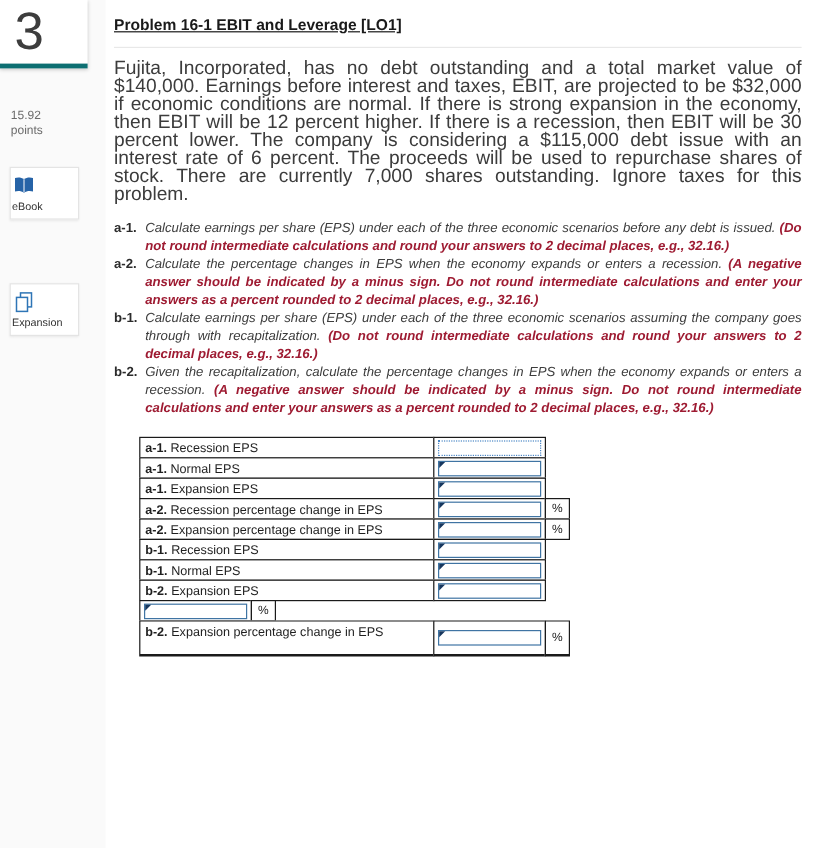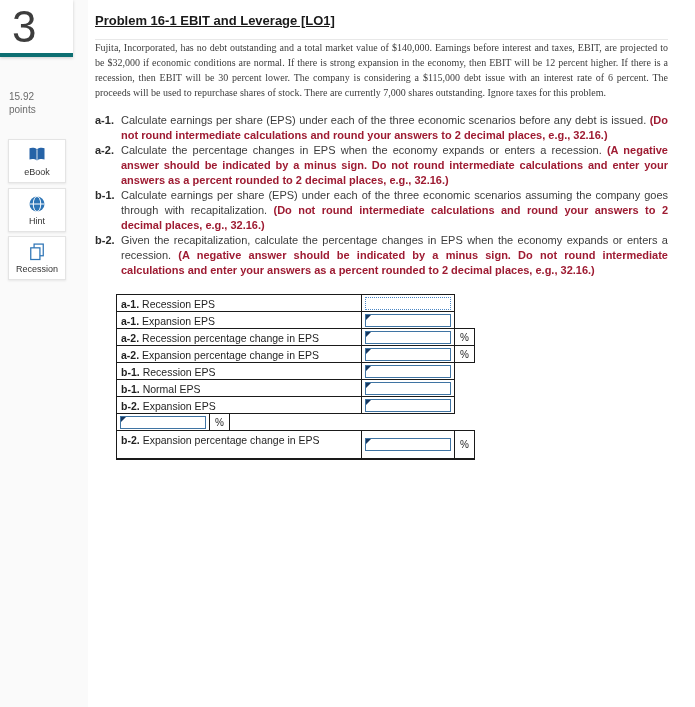--- a/index.html
+++ b/index.html
@@ -19,40 +19,40 @@
     background:#ffffff; border-bottom:4px solid #0d6f72;
     box-shadow:0 1px 3px rgba(0,0,0,.18);
     display:flex; align-items:center; padding-left:12px;
     font-size:44px; color:#3d3d3d; line-height:1;
   }
   .points { position:absolute; left:9px; top:90px; font-size:10px; color:#6b6b6b; line-height:13px; }
   .toolcard {
     position:absolute; left:8px; width:58px; height:44px;
     background:#ffffff; border:1px solid #e4e4e4;
     box-shadow:0 1px 2px rgba(0,0,0,.08);
-    display:flex; flex-direction:column; align-items:center; justify-content:center;
+    display:flex; flex-direction:column; align-items:flex-start; justify-content:center;
     padding:3px 1px; cursor:pointer;
   }
   .toollabel { font-size:9px; color:#333333; margin-top:2px; white-space:nowrap; }
   .toolicon { display:block; height:20px; }
 
   
   .content { position:absolute; left:95px; top:0; width:573px; }
   .title {
     font-size:13px; font-weight:bold; color:#1a1a1a;
     padding:13px 0 11px 0; border-bottom:1px solid #e8e8e8;text-decoration:underline;
   }
   .body-text {
-    font-size:10px; line-height:15px;
-    color:#3c3c3c; text-align:justify;font-family:Liberation Serif, serif;
+    margin-top:10px; font-size:16px; line-height:15px;
+    color:#3c3c3c; text-align:justify;
   }
   .instr { margin-top:13px; }
   .instr-item { display:flex; font-size:11px; line-height:15px; color:#3c3c3c; }
   .instr-label { flex:0 0 26px; font-weight:bold; color:#2b2b2b; }
-  .instr-text { flex:1; text-align:justify; }
+  .instr-text { flex:1; text-align:justify;font-style:italic; }
   .note { color:#9e1b32; font-weight:bold; }
 
   
   .atable { display:inline-block; margin-top:16px; }
   .trow { display:flex; margin-top:-1px;padding-left:21px; }
   .trow:first-child { margin-top:0; }
   .tcell { border:1px solid #1a1a1a; height:18px; background:#ffffff; }
   .tcell + .tcell { margin-left:-1px; }
   .trow:last-child .tcell { border-bottom-width:2px; height:30px; }
   .tcell-label {
@@ -93,39 +93,29 @@
     <div class="toolcard" style="top:139px">
       <span class="toolicon">
         <svg width="20" height="20" viewBox="0 0 24 24">
           <path fill="#2663a7" d="M12 5 C9.5 3.2, 5.5 3, 3 4 v13.5 c2.5-1 6.5-0.8 9 1.2 c2.5-2 6.5-2.2 9-1.2 V4 c-2.5-1-6.5-0.8-9 1 z"></path>
           <path stroke="#ffffff" stroke-width="1" fill="none" d="M12 5.2 V18.2"></path>
         </svg>
       </span>
       <span class="toollabel">eBook</span>
     </div>
 
-    <div class="toolcard" style="top:188px">
-      <span class="toolicon">
-        <svg width="20" height="20" viewBox="0 0 24 24">
-          <circle cx="12" cy="12" r="9" fill="#2e75b6"></circle>
-          <ellipse cx="12" cy="12" rx="4.5" ry="9" fill="none" stroke="#ffffff" stroke-width="1.2"></ellipse>
-          <path d="M3 12 H21" stroke="#ffffff" stroke-width="1.2"></path>
-        </svg>
-      </span>
-      <span class="toollabel">Hint</span>
-    </div>
 
     <div class="toolcard" style="top:236px">
       <span class="toolicon">
         <svg width="20" height="20" viewBox="0 0 24 24">
           <rect x="8.5" y="2.5" width="11" height="14" fill="#ffffff" stroke="#2e75b6" stroke-width="1.5"></rect>
           <rect x="4.5" y="7" width="11" height="14" fill="#ffffff" stroke="#2e75b6" stroke-width="1.5"></rect>
         </svg>
       </span>
-      <span class="toollabel">Recession</span>
+      <span class="toollabel">Expansion</span>
     </div>
   </div>
 
   <div class="content">
     <div class="title">Problem 16-1 EBIT and Leverage [LO1]</div>
 
     <div class="body-text">Fujita, Incorporated, has no debt outstanding and a total market value of $140,000. Earnings before interest and taxes, EBIT, are projected to be $32,000 if economic conditions are normal. If there is strong expansion in the economy, then EBIT will be 12 percent higher. If there is a recession, then EBIT will be 30 percent lower. The company is considering a $115,000 debt issue with an interest rate of 6 percent. The proceeds will be used to repurchase shares of stock. There are currently 7,000 shares outstanding. Ignore taxes for this problem.</div>
 
     <div class="instr">
       <div class="instr-item">
@@ -151,20 +141,29 @@
 
       <div class="trow">
         <div class="tcell tcell-label"><span class="rowprefix">a-1.</span><span>Recession EPS</span></div>
         <div class="tcell tcell-input">
           <div class="inputwrap focused">
             <input class="answer-input" value="" style="">
           </div>
         </div>
       </div>
 
+      <div class="trow">
+        <div class="tcell tcell-label"><span class="rowprefix">a-1.</span><span>Normal EPS</span></div>
+        <div class="tcell tcell-input">
+          <div class="inputwrap">
+            <span class="tri"></span>
+            <input class="answer-input" value="" style="">
+          </div>
+        </div>
+      </div>
 
       <div class="trow">
         <div class="tcell tcell-label"><span class="rowprefix">a-1.</span><span>Expansion EPS</span></div>
         <div class="tcell tcell-input">
           <div class="inputwrap">
             <span class="tri"></span>
             <input class="answer-input" value="" style="">
           </div>
         </div>
       </div>

